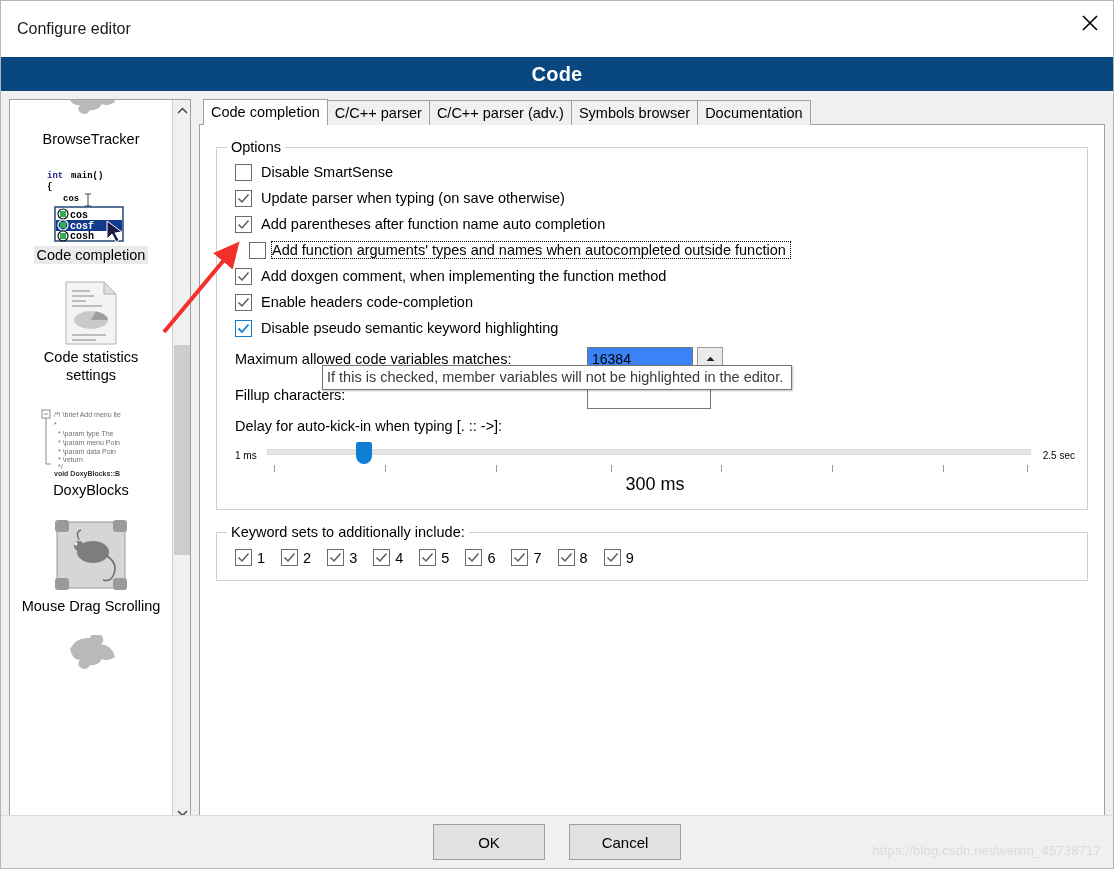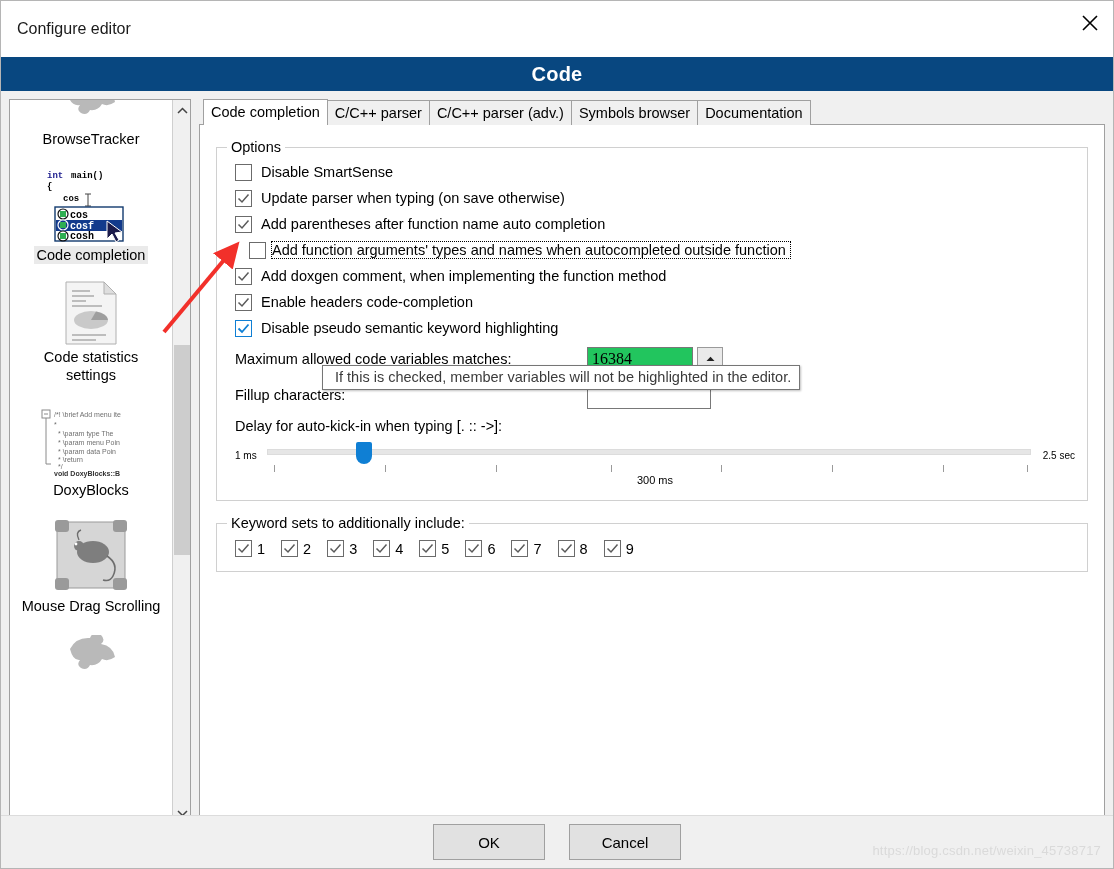--- a/index.html
+++ b/index.html
@@ -171,24 +171,24 @@
     outline:1px dotted #000;
     padding-right:4px;
   }
   
   .fieldrow{
     display:flex;align-items:center;height:30px;padding-left:6px;margin-top:4px;
   }
   .fieldrow .flabel{font-size:14.5px;width:352px;flex:0 0 352px;}
   .spinwrap{display:flex;align-items:stretch;}
   .spininput{
-    width:106px;height:25px;border:1px solid #787878;background:#22c55e;
-    box-sizing:border-box;font-size:16px;padding:2px 4px;
+    width:106px;height:25px;border:1px solid #787878;background:#3b82f6;
+    box-sizing:border-box;font-size:14px;padding:2px 4px;
     display:flex;align-items:center;
-    font-family:Liberation Serif, serif;
+    font-family:Liberation Sans, sans-serif;
   }
   .spinbtns{
     width:26px;height:25px;margin-left:4px;border:1px solid #9a9a9a;
     background:#eaeaea;box-sizing:border-box;
     display:flex;align-items:center;justify-content:center;
     font-size:8px;color:#222;
   }
   .textinput{
     width:124px;height:28px;border:1px solid #787878;background:#fff;
     box-sizing:border-box;
@@ -206,33 +206,33 @@
     background:#e6e6e6;border:1px solid #dcdcdc;box-sizing:border-box;
   }
   .slhandle{
     position:absolute;top:2px;width:16px;height:22px;
     background:#0f7fd4;
     border-radius:2px 2px 8px 8px;
     left:92px;
   }
   .slticks{position:absolute;left:0;right:0;top:25px;height:8px;}
   .sltick{position:absolute;top:0;width:1px;height:7px;background:#9a9a9a;}
-  .slvalue{text-align:center;font-size:11px;margin-top:4px;}
+  .slvalue{text-align:center;font-size:18px;margin-top:4px;}
   
   .kwrow{display:flex;align-items:center;padding-left:6px;margin-top:4px;}
   .kwitem{display:flex;align-items:center;margin-right:16px;}
   .kwitem .cbox{margin-right:5px;}
   .kwitem .kwlabel{font-size:14.5px;}
   
   .tooltip{
     position:absolute;
     left:322px;top:365px;
     background:#ffffff;
     border:1px solid #767676;
-    padding:3px 8px 4px 12px;
+    padding:3px 8px 4px 4px;
     font-size:14.5px;color:#3b3b3b;
     box-shadow:1px 1px 2px rgba(0,0,0,.25);
     white-space:nowrap;
     z-index:30;
   }
   
   .footer{
     flex:0 0 auto;height:52px;position:relative;
     display:flex;align-items:center;justify-content:center;
     background:#f0f0f0;

